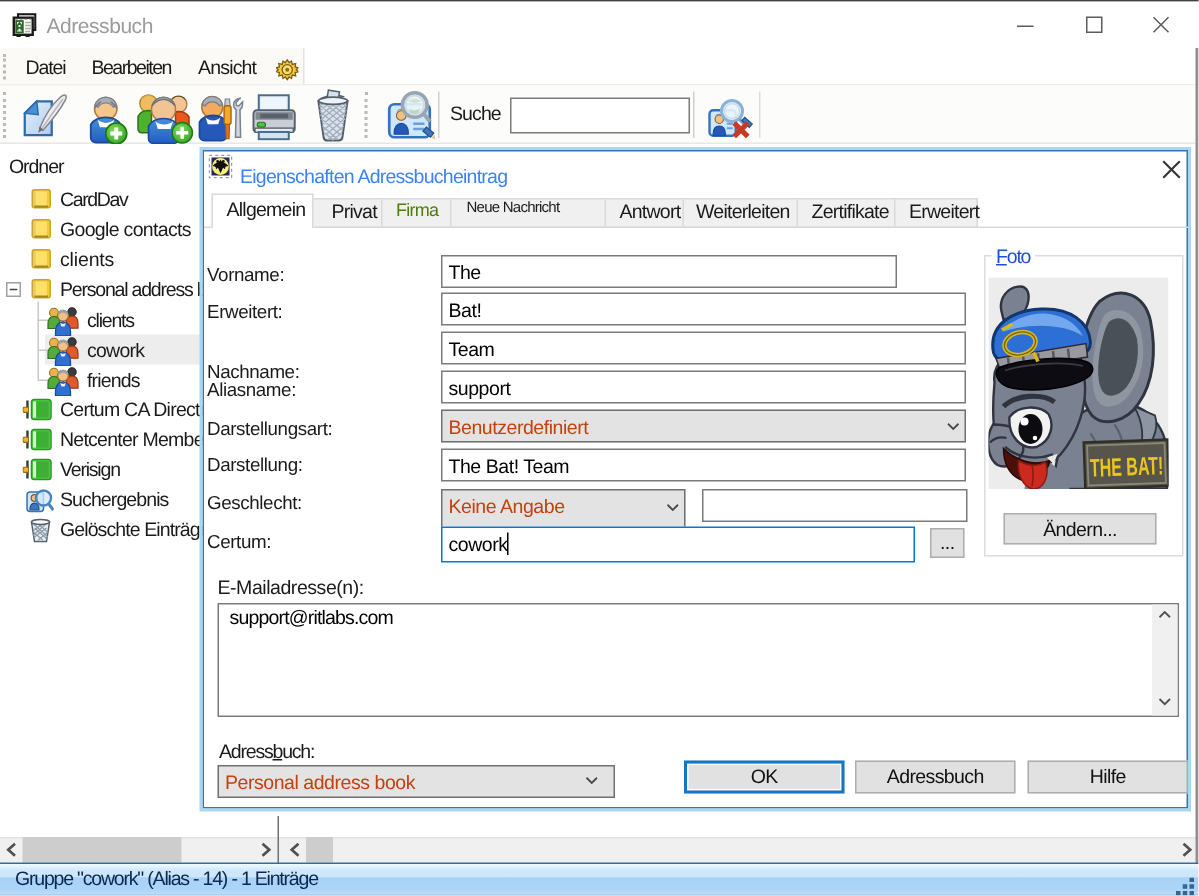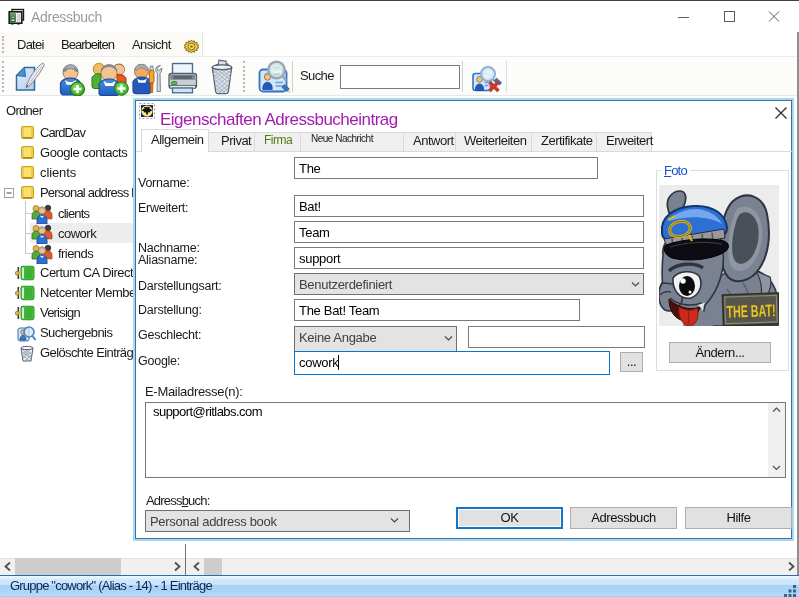--- a/index.html
+++ b/index.html
@@ -23,21 +23,21 @@
 
 
 .treelabel { font-size:13px; color:#1a1a1a; }
 
 
 #dialog { left:135px; top:99px; width:657px; height:439px; background:#ffffff;
   border:1px solid #3c72a4; outline:2px solid #a9d6f2; }
 #dlg-title { left:25px; top:9px; font-size:14px; color:#111; position:absolute; }
 .flabel { position:absolute; font-size:12.5px; letter-spacing:-0.25px; color:#1a1a1a; text-align:left; width:151px; }
 .field { position:absolute; border:1px solid #7a7a7a; background:#fff; font-size:13px; letter-spacing:-0.3px; color:#000; padding:3px 0 0 4px; }
-.combo { position:absolute; border:1px solid #707070; background:#e3e3e3; font-size:13px; letter-spacing:-0.3px; color:#404040; padding:3px 0 0 4px; }
+.combo { position:absolute; border:1px solid #707070; background:#e3e3e3; font-size:13px; letter-spacing:-0.3px; color:#c2410c; padding:3px 0 0 4px; }
 .chev { position:absolute; width:9px; height:9px; }
 .btn { position:absolute; background:#e1e1e1; border:1px solid #adadad; font-size:13px; letter-spacing:-0.4px; color:#111; text-align:center; }
 </style>
 </head>
 <body>
 
 <svg width="0" height="0" style="position:absolute">
 <defs>
 <symbol id="sym-ybook" viewBox="0 0 15 15">
   <rect x="1" y="1" width="13" height="13" rx="2" fill="#caa52d"></rect>
@@ -317,21 +317,21 @@
 <div class="abs" id="dialog"></div>
 
 <svg class="abs" style="left:139px;top:102px" width="16" height="16" viewBox="0 0 16 16">
   <rect x="0.5" y="0.5" width="15" height="15" fill="none" stroke="#9a9a9a" stroke-dasharray="2 2"></rect>
   <rect x="2" y="2" width="12" height="12" fill="#27275e"></rect>
   <circle cx="8" cy="8" r="5.6" fill="#f6f07a"></circle>
   <path d="M8 3.5 C7 4.8 6.6 5 5.2 5.6 C3.4 6.4 2.5 8 2.5 8 C4.5 7.5 5 8.2 5 9.8 L6.3 8.8 L8 12.5 L9.7 8.8 L11 9.8 C11 8.2 11.5 7.5 13.5 8 C13.5 8 12.6 6.4 10.8 5.6 C9.4 5 9 4.8 8 3.5 Z" fill="#111"></path>
   <circle cx="6.1" cy="4.6" r="0.9" fill="#111"></circle>
     <circle cx="9.9" cy="4.6" r="0.9" fill="#111"></circle>
 </svg>
-<div class="abs txt" id="dlg-title" style="left:160px;top:109px;font-size:17px;letter-spacing:-0.5px;color:#a21caf">Eigenschaften Adressbucheintrag</div>
+<div class="abs txt" id="dlg-title" style="left:160px;top:109px;font-size:13px;letter-spacing:-0.5px;color:#3b82f6">Eigenschaften Adressbucheintrag</div>
 <svg class="abs" style="left:774px;top:105px" width="14" height="14" viewBox="0 0 14 14">
   <path d="M1.5 1.5 L12.5 12.5 M12.5 1.5 L1.5 12.5" stroke="#333" stroke-width="1.4"></path>
 </svg>
 
 <div class="abs" style="left:141px;top:131px;width:511px;height:20px;background:#f0f0f0;border:1px solid #d9d9d9"></div>
 <div class="abs txt" style="left:221px;top:132px;font-size:13px;letter-spacing:-0.5px;color:#1a1a1a">Privat</div>
 <div class="abs" style="left:254px;top:131px;width:1px;height:20px;background:#d9d9d9"></div>
 <div class="abs txt" style="left:264px;top:132px;font-size:12px;letter-spacing:-0.5px;color:#4d7c0f">Firma</div>
 <div class="abs" style="left:300px;top:131px;width:1px;height:20px;background:#d9d9d9"></div>
 <div class="abs txt" style="left:311px;top:132px;font-size:10px;letter-spacing:-0.5px;color:#1a1a1a">Neue Nachricht</div>
@@ -347,31 +347,31 @@
 <div class="abs" style="left:141px;top:128px;width:68px;height:23px;background:#ffffff;border:1px solid #d9d9d9;border-bottom:none"></div>
 <div class="abs txt" style="left:151px;top:130.5px;font-size:13px;letter-spacing:-0.5px;color:#1a1a1a">Allgemein</div>
 
 <div class="abs txt flabel" style="left:138px;top:175px">Vorname:</div>
 <div class="abs txt flabel" style="left:138px;top:200px">Erweitert:</div>
 <div class="abs txt flabel" style="left:138px;top:240px">Nachname:</div>
 <div class="abs txt flabel" style="left:138px;top:252px">Aliasname:</div>
 <div class="abs txt flabel" style="left:138px;top:278px">Darstellungsart:</div>
 <div class="abs txt flabel" style="left:138px;top:302px">Darstellung:</div>
 <div class="abs txt flabel" style="left:138px;top:327px">Geschlecht:</div>
-<div class="abs txt flabel" style="left:138px;top:353px">Google:</div>
-
-<div class="field" style="left:294px;top:156px;width:304px;height:22px">The</div>
+<div class="abs txt flabel" style="left:138px;top:353px">Certum:</div>
+
+<div class="field" style="left:294px;top:169px;width:304px;height:22px">The</div>
 <div class="field" style="left:294px;top:194px;width:350px;height:22px">Bat!</div>
 <div class="field" style="left:294px;top:220px;width:350px;height:22px">Team</div>
 <div class="field" style="left:294px;top:246px;width:350px;height:22px">support</div>
 <div class="combo" style="left:294px;top:272px;width:350px;height:22px">Benutzerdefiniert</div>
 <svg class="chev" style="left:631px;top:279px" viewBox="0 0 9 9">
     <path d="M1 2.5 L4.5 6 L8 2.5" fill="none" stroke="#4a4a4a" stroke-width="1.2"></path>
   </svg>
-<div class="field" style="left:294px;top:298px;width:286px;height:22px">The Bat! Team</div>
+<div class="field" style="left:294px;top:298px;width:350px;height:22px">The Bat! Team</div>
 <div class="combo" style="left:294px;top:325px;width:163px;height:40px">Keine Angabe</div>
 <svg class="chev" style="left:444px;top:332.5px" viewBox="0 0 9 9">
     <path d="M1 2.5 L4.5 6 L8 2.5" fill="none" stroke="#4a4a4a" stroke-width="1.2"></path>
   </svg>
 <div class="field" style="left:468px;top:325px;width:177px;height:22px"></div>
 <div class="field" style="left:294px;top:350px;width:316px;height:24px;border:1px solid #0078d7">cowork<span style="border-left:1px solid #000">​</span></div>
 <div class="btn" style="left:620px;top:351px;width:23px;height:20px;padding-top:1px">...</div>
 
 <div class="abs" style="left:656px;top:169px;width:133px;height:201px;border:1px solid #dcdcdc"></div>
 <div class="abs txt" style="left:661px;top:162px;font-size:13px;letter-spacing:-0.8px;color:#1d4ed8;background:#fff;padding:0 3px"><span style="text-decoration:underline">F</span>oto</div>

